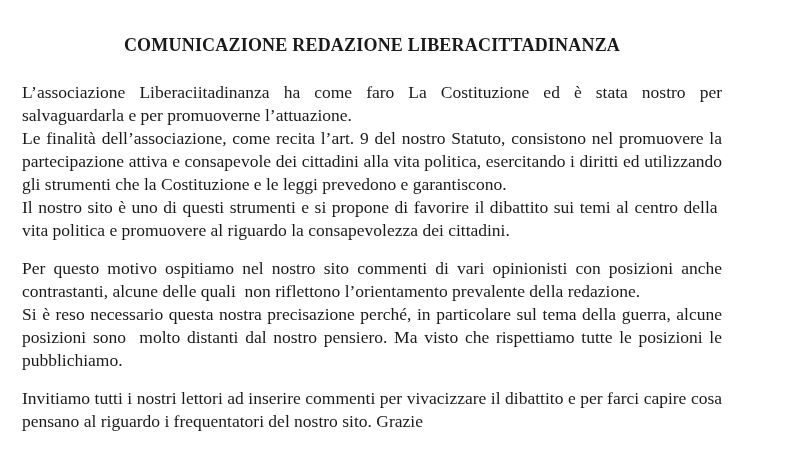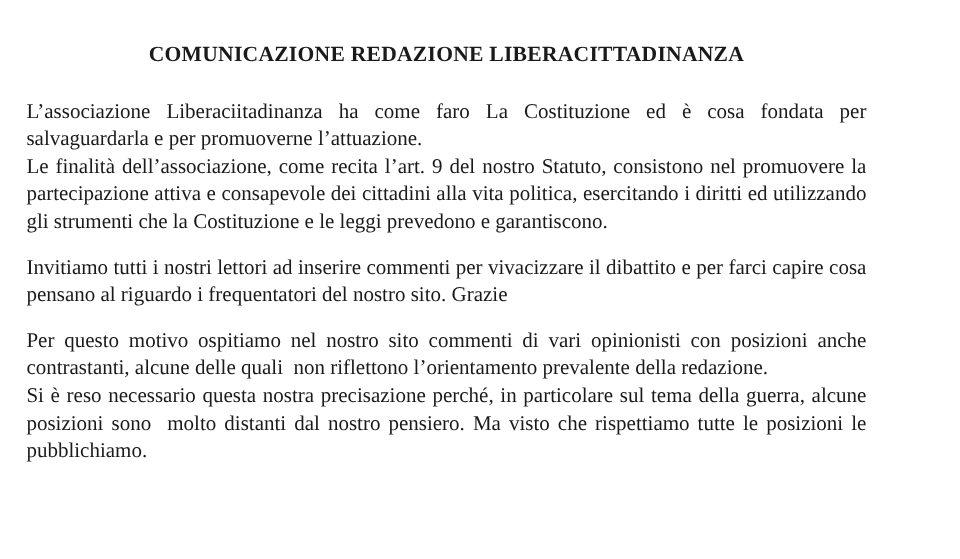--- a/index.html
+++ b/index.html
@@ -40,26 +40,27 @@
   }
 </style>
 </head>
 <body>
 
 <div class="page">
 
   <h1 class="title">COMUNICAZIONE REDAZIONE LIBERACITTADINANZA</h1>
 
   <section class="block">
-    <p>L’associazione Liberaciitadinanza ha come faro La Costituzione ed è cosa fondata per salvaguardarla e per promuoverne l’attuazione.</p>
+    <p>L’associazione Liberaciitadinanza ha come faro La Costituzione ed è stata nostro per salvaguardarla e per promuoverne l’attuazione.</p>
     <p>Le finalità dell’associazione, come recita l’art. 9 del nostro Statuto, consistono nel promuovere la partecipazione attiva e consapevole dei cittadini alla vita politica, esercitando i diritti ed utilizzando gli strumenti che la Costituzione e le leggi prevedono e garantiscono.</p>
-  </section>
-
-  <section class="block">
-    <p>Invitiamo tutti i nostri lettori ad inserire commenti per vivacizzare il dibattito e per farci capire cosa pensano al riguardo i frequentatori del nostro sito. Grazie</p>
+    <p>Il nostro sito è uno di questi strumenti e si propone di favorire il dibattito sui temi al centro della&nbsp; vita politica e promuovere al riguardo la consapevolezza dei cittadini.</p>
   </section>
 
   <section class="block">
     <p>Per questo motivo ospitiamo nel nostro sito commenti di vari opinionisti con posizioni anche contrastanti, alcune delle quali&nbsp; non riflettono l’orientamento prevalente della redazione.</p>
     <p>Si è reso necessario questa nostra precisazione perché, in particolare sul tema della guerra, alcune posizioni sono&nbsp; molto distanti dal nostro pensiero. Ma visto che rispettiamo tutte le posizioni le pubblichiamo.</p>
   </section>
 
+  <section class="block">
+    <p>Invitiamo tutti i nostri lettori ad inserire commenti per vivacizzare il dibattito e per farci capire cosa pensano al riguardo i frequentatori del nostro sito. Grazie</p>
+  </section>
+
 </div>
 
 </body></html>

